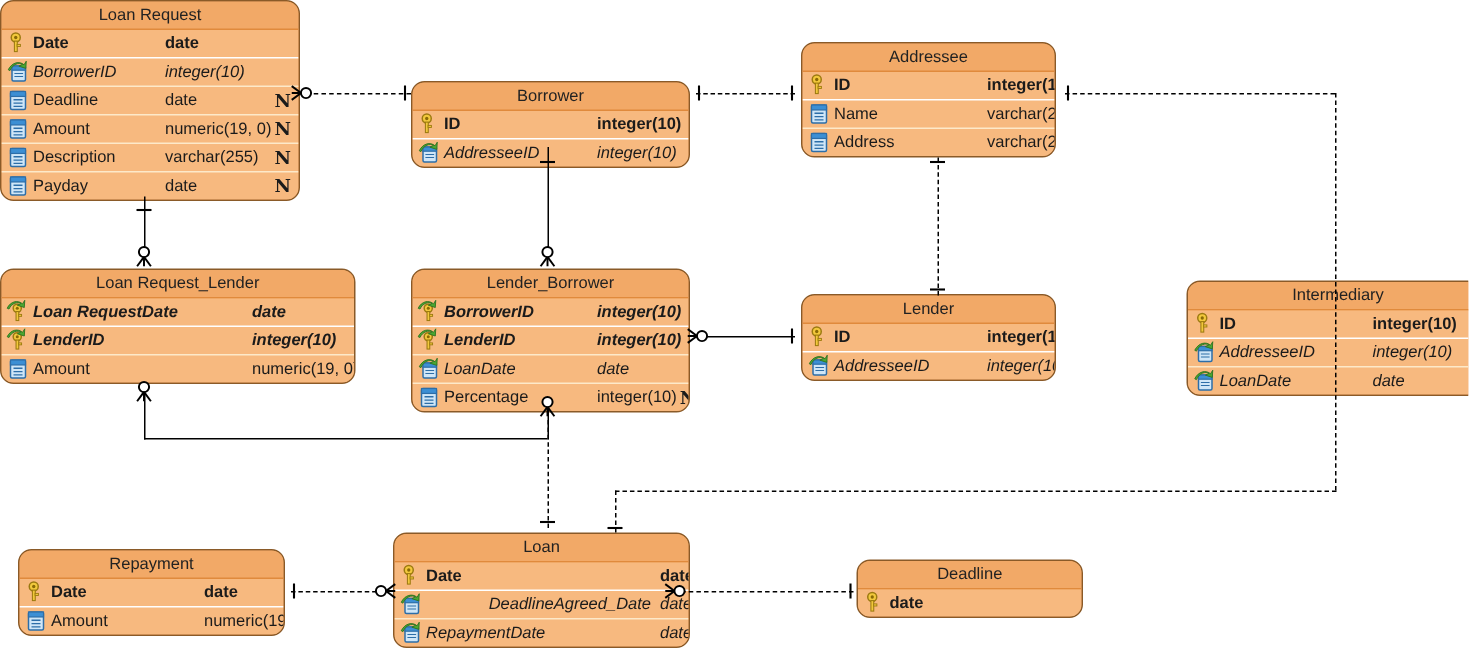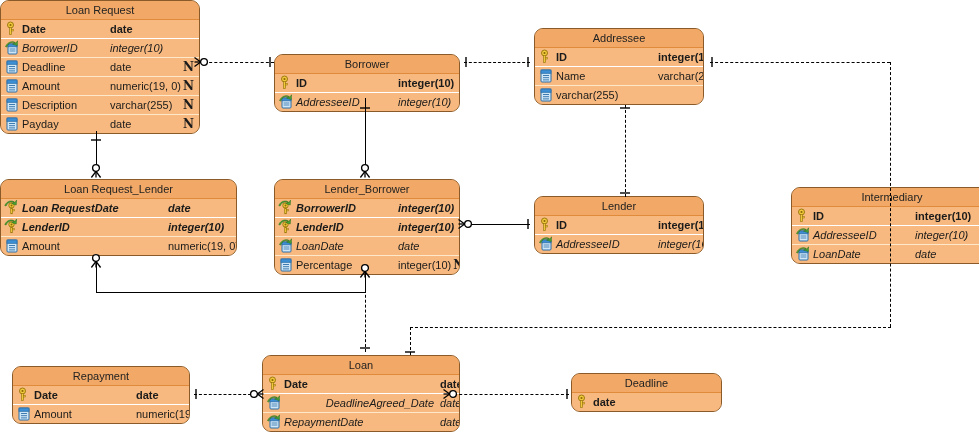--- a/index.html
+++ b/index.html
@@ -194,20 +194,21 @@
         <div class="attr ">
           <span class="ic">
             <svg width="18" height="18" viewBox="0 0 18 18">
               <rect x="3" y="3" width="10" height="12" rx="1" fill="#cfe6f7" stroke="#2d6ea8" stroke-width="1"></rect>
               <rect x="3" y="3" width="10" height="3.3" fill="#3c8fd4" stroke="#2d6ea8" stroke-width="0.8"></rect>
               <line x1="5" y1="8.5" x2="11" y2="8.5" stroke="#2d6ea8" stroke-width="0.9"></line>
               <line x1="5" y1="10.7" x2="11" y2="10.7" stroke="#2d6ea8" stroke-width="0.9"></line>
               <line x1="5" y1="12.9" x2="11" y2="12.9" stroke="#2d6ea8" stroke-width="0.9"></line>
             </svg>
           </span>
+          <span class="nm" style="min-width: 96px;">Address</span>
           <span class="ty">varchar(255)</span>
         </div>
       </div>
     </div>
     <div class="entity" style="left: 0px; top: 179px; width: 237px;">
       <div class="ent-title">Loan Request_Lender</div>
       <div class="ent-body">
         <div class="attr pkfk sep-under">
           <span class="ic">
             <svg width="18" height="18" viewBox="0 0 18 18">

